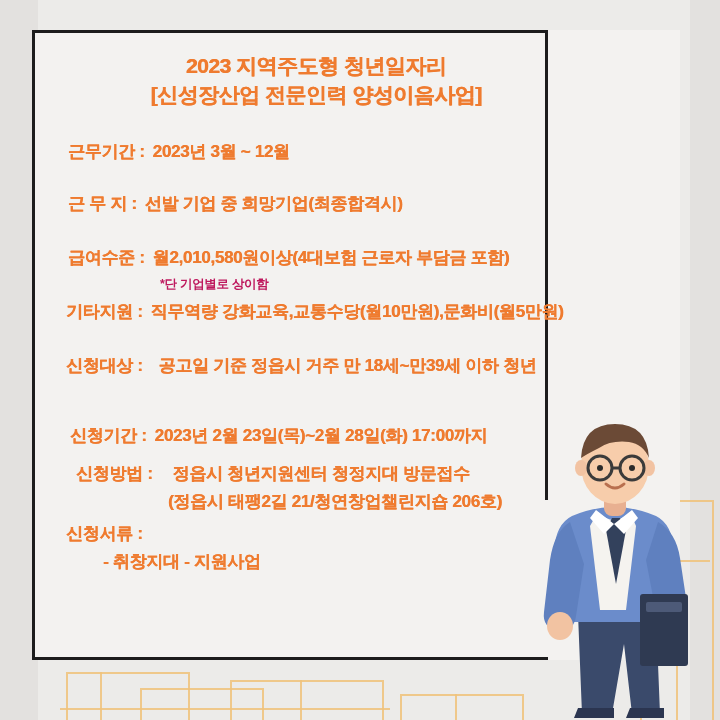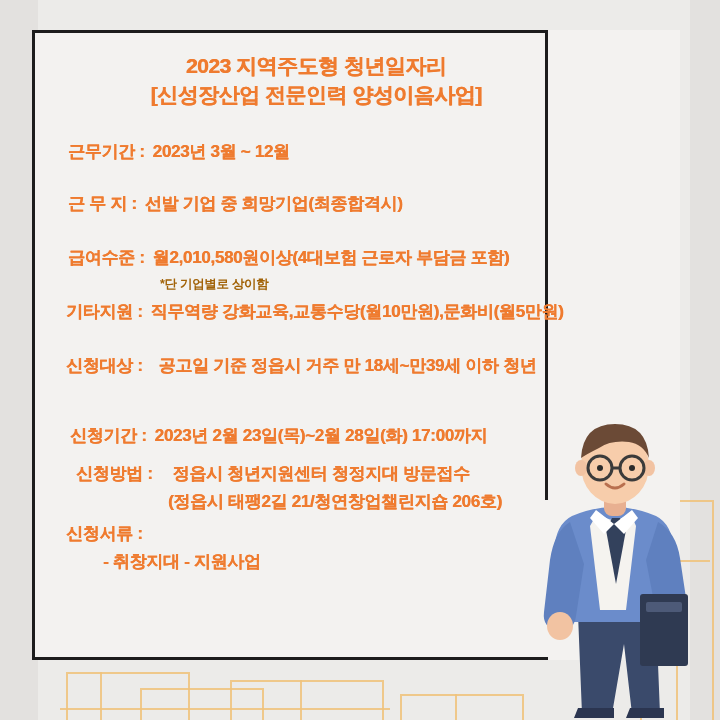--- a/index.html
+++ b/index.html
@@ -146,21 +146,21 @@
   }
   .row .value {
     color: #ef7b2f;
     font-weight: bold;
     font-size: 17px;
     white-space: nowrap;
     letter-spacing: -0.3px;
     text-shadow: 0.4px 0 0 #ef7b2f;
   }
   .note {
-    color: #a16207;
+    color: #be185d;
     font-weight: bold;
     font-size: 12.5px;
     letter-spacing: -0.3px;
   }
   .sub {
     color: #ef7b2f;
     font-weight: bold;
     font-size: 17px;
     letter-spacing: -0.3px;
     white-space: nowrap;

